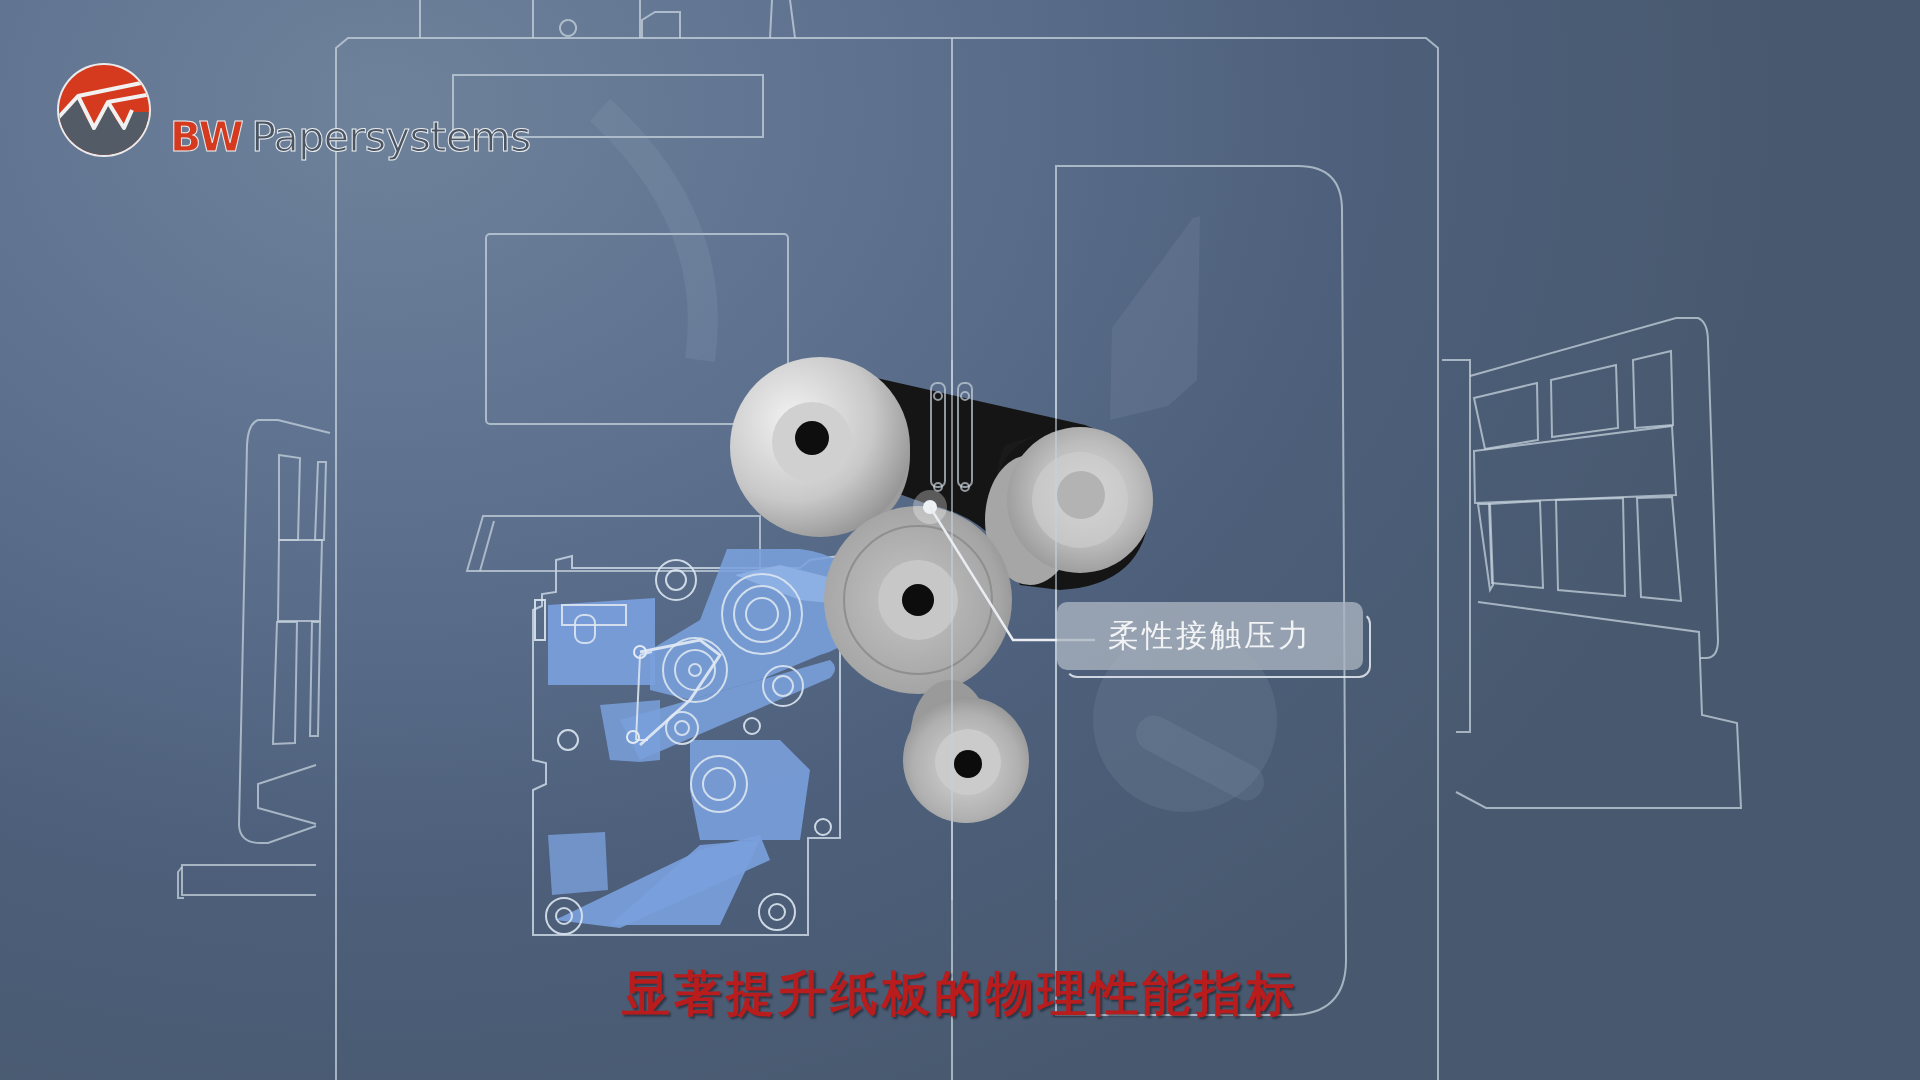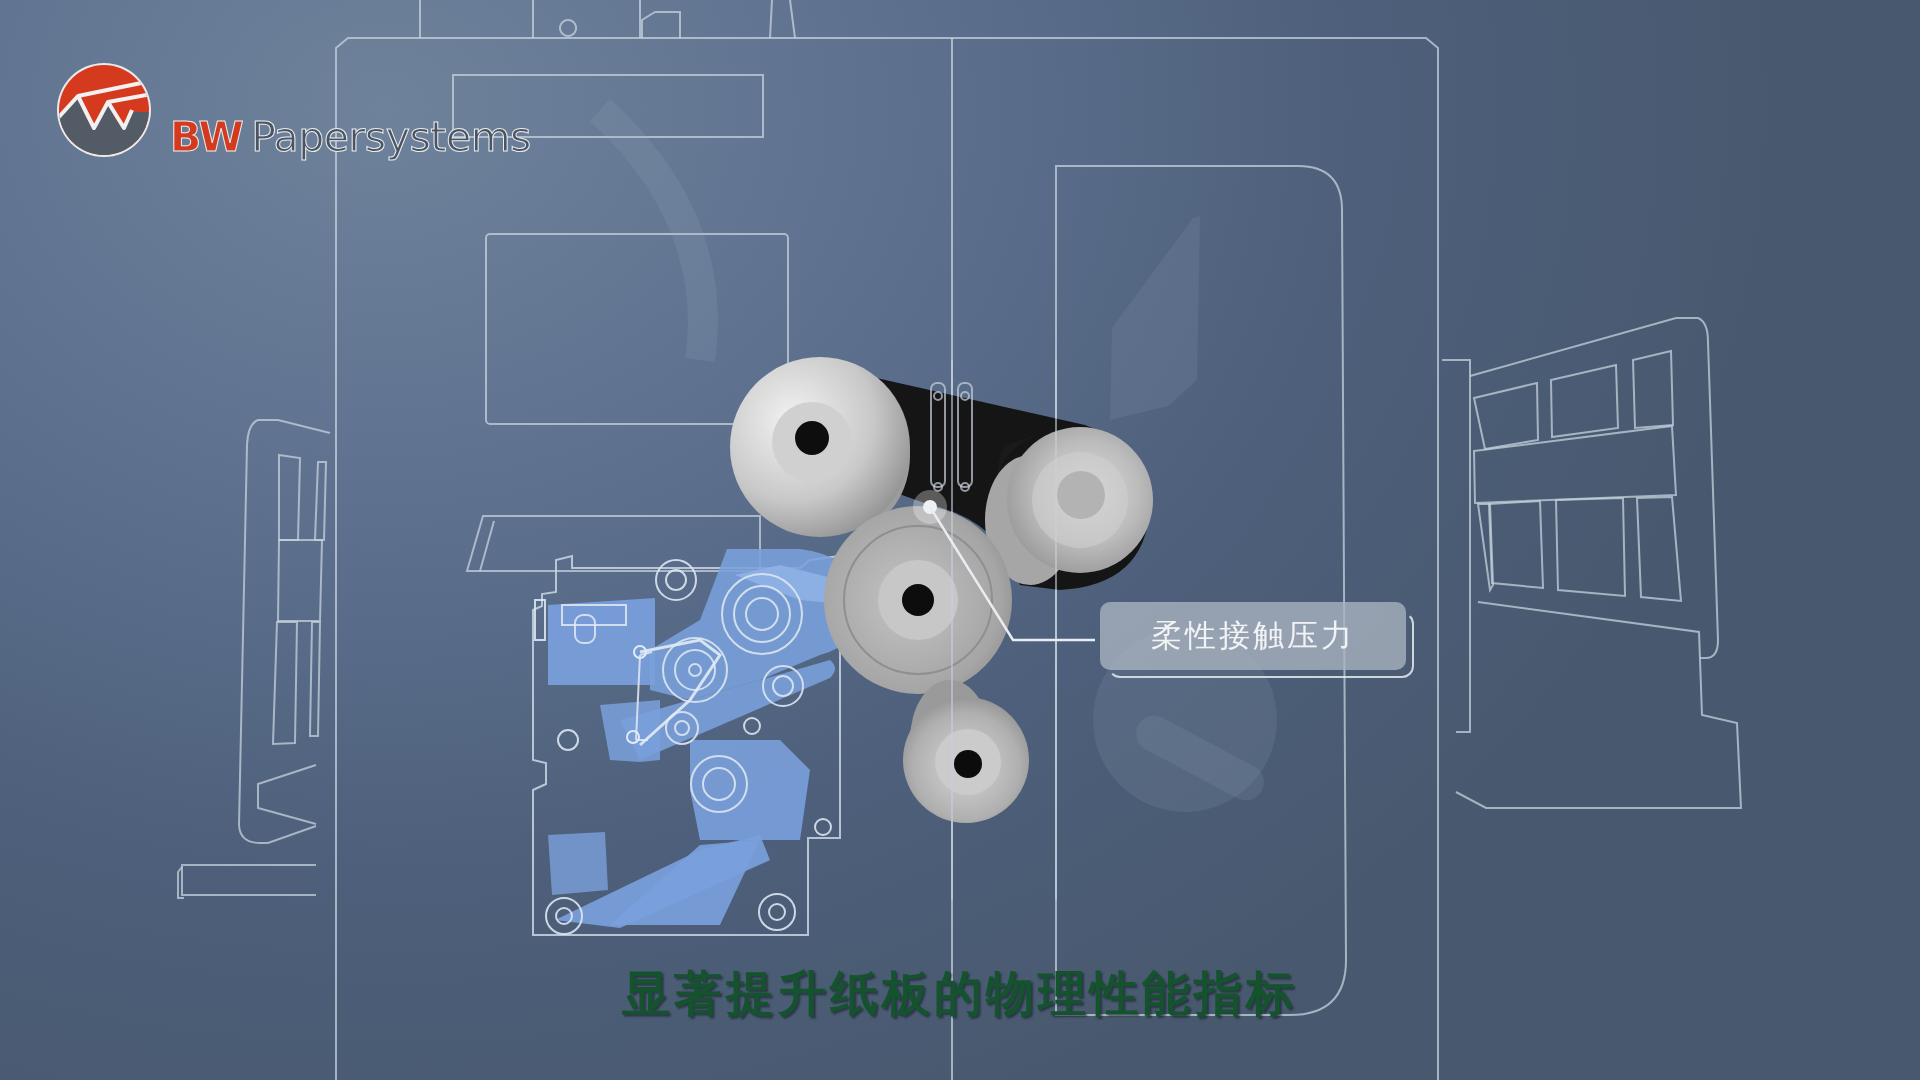--- a/index.html
+++ b/index.html
@@ -16,39 +16,39 @@
   }
   .logo-mark { width: 96px; height: 96px; }
   .logo-text {
     margin-left: 18px; font-family: "DejaVu Sans", sans-serif;
     font-size: 41px; letter-spacing: -0.5px; line-height: 1;
     -webkit-text-stroke: 1px #e9ecef;
   }
   .logo-bw { color: #d63a1e; font-weight: bold; }
   .logo-name { color: #4b5562; margin-left: 8px; }
   .callout {
-    position: absolute; left: 1100px; top: 602px; width: 268px; height: 68px;
+    position: absolute; left: 1057px; top: 602px; width: 268px; height: 68px;
   }
   .callout-shadow {
     position: absolute; left: 8px; top: 10px; width: 306px; height: 66px;
     border: 2px solid rgba(230,236,242,0.85); border-radius: 12px; box-sizing: border-box;
     border-top-color: transparent; border-left-color: transparent;
   }
   .callout-box {
     position: absolute; left: 0; top: 0; width: 306px; height: 68px;
     background: rgba(170,180,192,0.78); border-radius: 10px;
     display: flex; align-items: center; justify-content: center;
   }
   .callout-text {
     color: #f1f3f5; font-size: 31px; letter-spacing: 3px;
     font-family: "DejaVu Sans", sans-serif;
   }
   .subtitle {
     position: absolute; left: 0; top: 962px; width: 1920px; text-align: center;
-    color: #14532d; font-size: 48px; font-weight: bold; letter-spacing: 4px;
+    color: #b91c1c; font-size: 48px; font-weight: bold; letter-spacing: 4px;
     text-shadow: 2px 2px 2px rgba(20,25,35,0.55);
     font-family: "DejaVu Sans", sans-serif;
   }
 </style>
 </head>
 <body>
 
 <svg class="layer" viewBox="0 0 1920 1080" width="1920" height="1080">
   <g fill="none" stroke="#c6d1dc" stroke-opacity="0.75" stroke-width="2">
 

